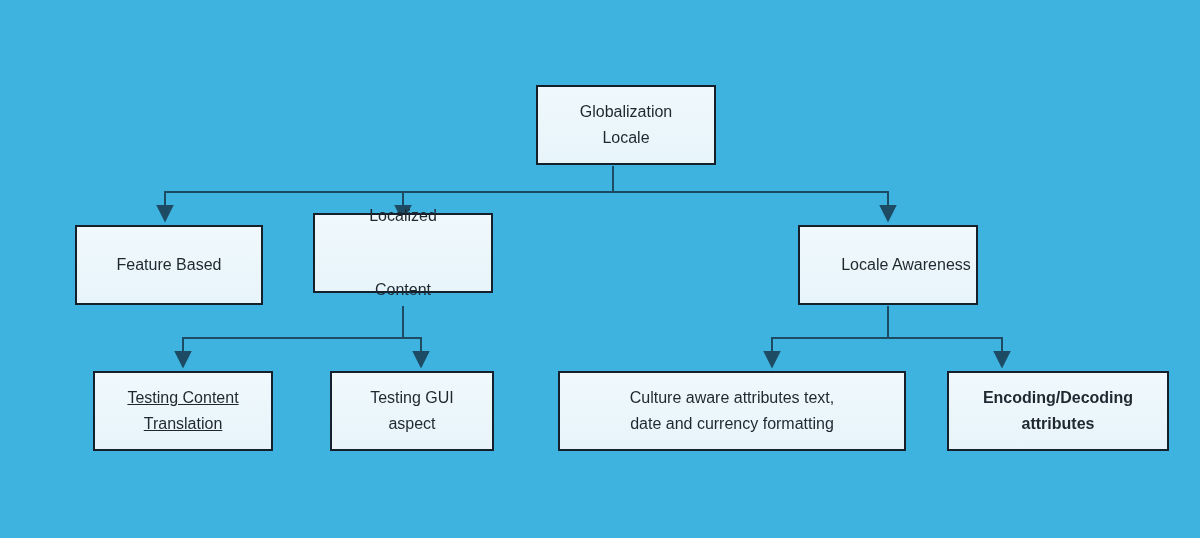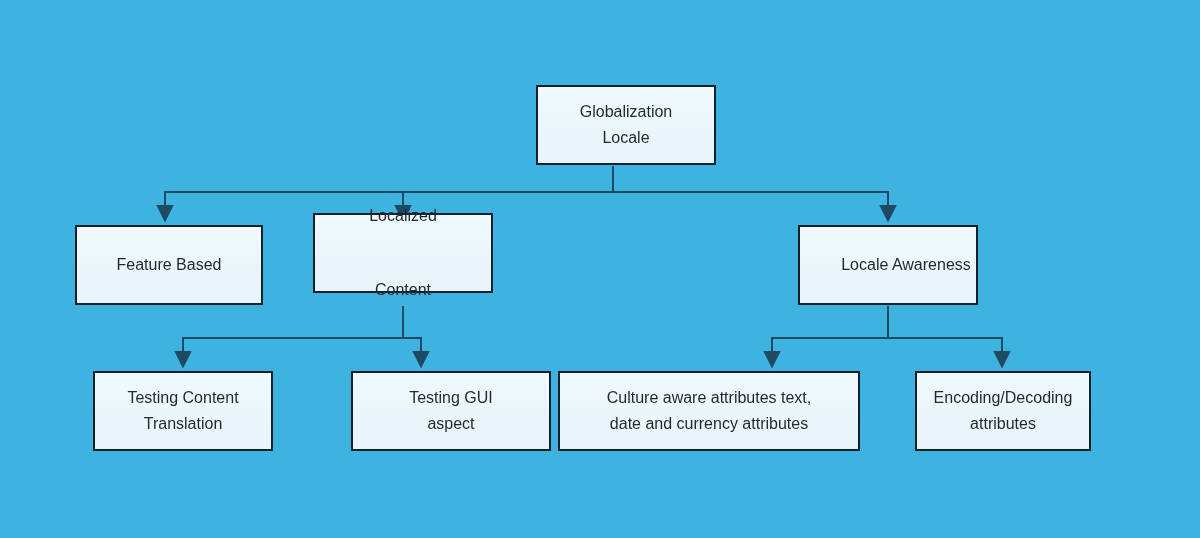--- a/index.html
+++ b/index.html
@@ -36,24 +36,24 @@
     line-height: 26px;
   }
   .node .line { display: block; white-space: nowrap; }
   .node .line:empty { display: none; }
 
   
   .n-root      { left: 536px; top:  85px; width: 180px; }
   .n-feature   { left:  75px; top: 225px; width: 188px; }
   .n-localized { left: 313px; top: 213px; width: 180px; gap: 48px; }
   .n-locale    { left: 798px; top: 225px; width: 180px; padding-left: 36px; }
-  .n-tct       { left:  93px; top: 371px; width: 180px; }
-  .n-tga       { left: 351px; top: 371px; width: 200px; }
-  .n-culture   { left: 558px; top: 371px; width: 302px; }
-  .n-encoding  { left: 915px; top: 371px; width: 176px; }
+  .n-tct       { left:  93px; top: 371px; width: 180px; text-decoration: underline; }
+  .n-tga       { left: 330px; top: 371px; width: 164px; }
+  .n-culture   { left: 558px; top: 371px; width: 348px; }
+  .n-encoding  { left: 947px; top: 371px; width: 222px; font-weight: bold; }
 
   .edge {
     fill: none;
     stroke: #1d4b63;
     stroke-width: 2;
   }
 </style>
 </head>
 <body>
 
@@ -102,21 +102,21 @@
     <span class="line">Translation</span>
   </div>
 
   <div class="node n-tga">
     <span class="line">Testing GUI</span>
     <span class="line">aspect</span>
   </div>
 
   <div class="node n-culture">
     <span class="line">Culture aware attributes text,</span>
-    <span class="line">date and currency attributes</span>
+    <span class="line">date and currency formatting</span>
   </div>
 
   <div class="node n-encoding">
     <span class="line">Encoding/Decoding</span>
     <span class="line">attributes</span>
   </div>
 
 </div>
 
 </body></html>

